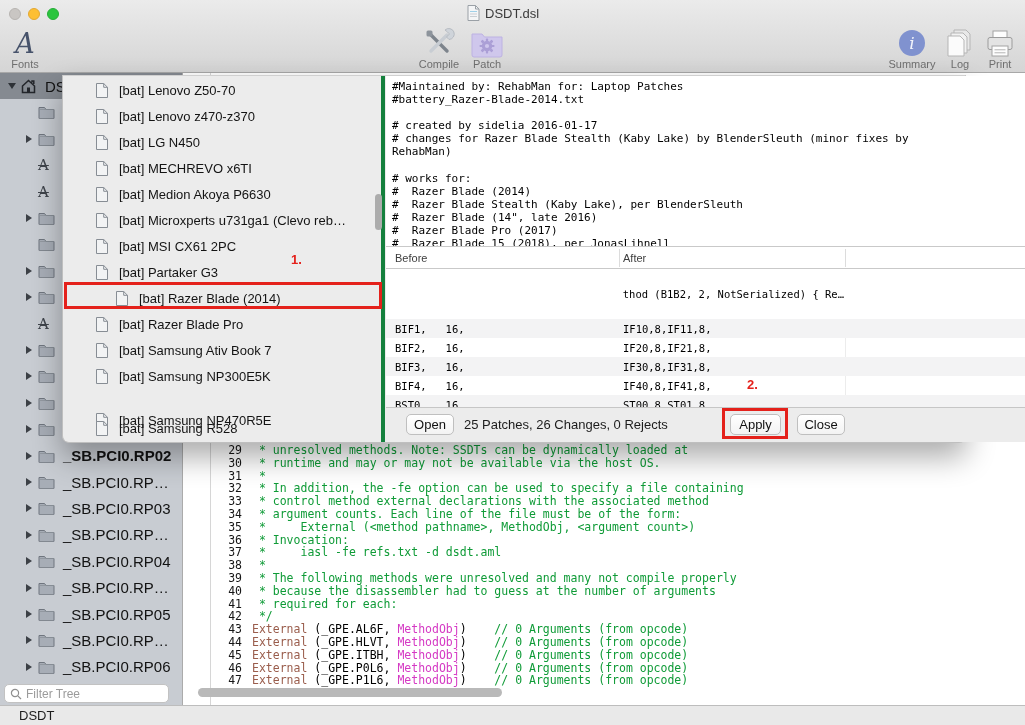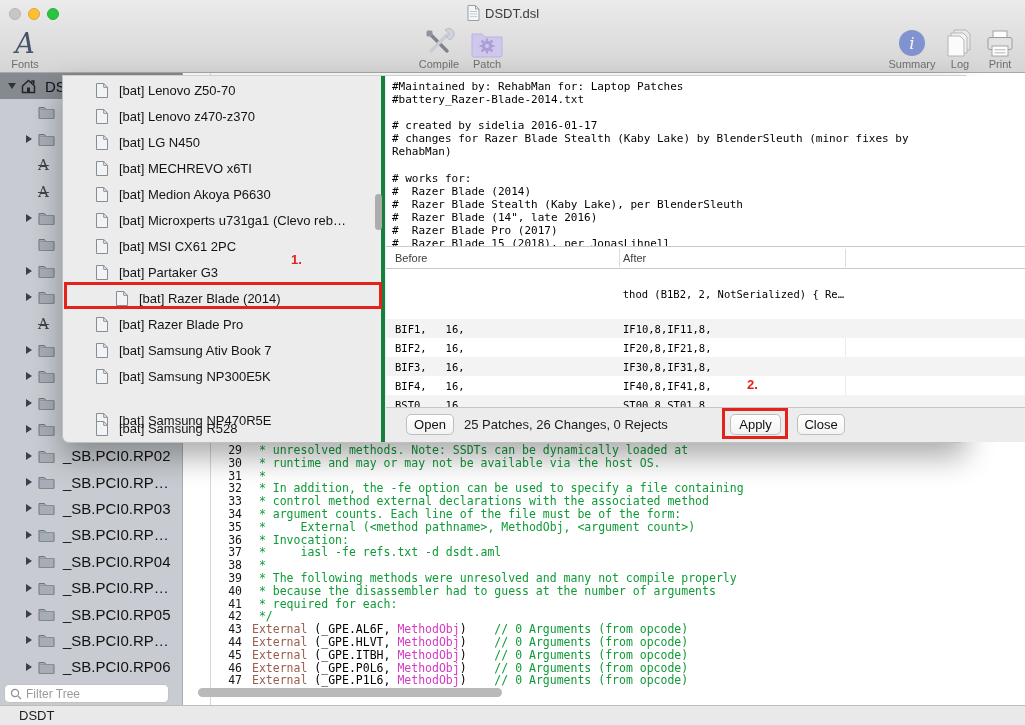--- a/index.html
+++ b/index.html
@@ -314,21 +314,21 @@
       </div>
       <div class="srow" style="top: 343.2px;">
         <span class="tri" style="margin-left: 26px;"></span>
         <span style="margin-left: 6px;">
           <svg width="17" height="14" viewBox="0 0 17 14">
             <path d="M1 2.5 h5.5 l1.5 2 H16 v8.5 a0.8 0.8 0 0 1 -0.8 0.8 H1.8 a0.8 0.8 0 0 1 -0.8-0.8 z" fill="#a7adb6" stroke="#6f757e"></path>
             <path d="M1 4.5 H16" stroke="#8d939b" stroke-width="0.8"></path>
           </svg>
         </span>
       </div>
-      <div class="srow" style="top: 369.6px;">
+      <div class="srow" style="top: 369.6px; font-weight: bold;">
         <span class="tri" style="margin-left: 26px;"></span>
         <span style="margin-left: 6px;">
           <svg width="17" height="14" viewBox="0 0 17 14">
             <path d="M1 2.5 h5.5 l1.5 2 H16 v8.5 a0.8 0.8 0 0 1 -0.8 0.8 H1.8 a0.8 0.8 0 0 1 -0.8-0.8 z" fill="#a7adb6" stroke="#6f757e"></path>
             <path d="M1 4.5 H16" stroke="#8d939b" stroke-width="0.8"></path>
           </svg>
         </span>
         <span class="slabel">_SB.PCI0.RP02</span>
       </div>
       <div class="srow" style="top: 396px;">

